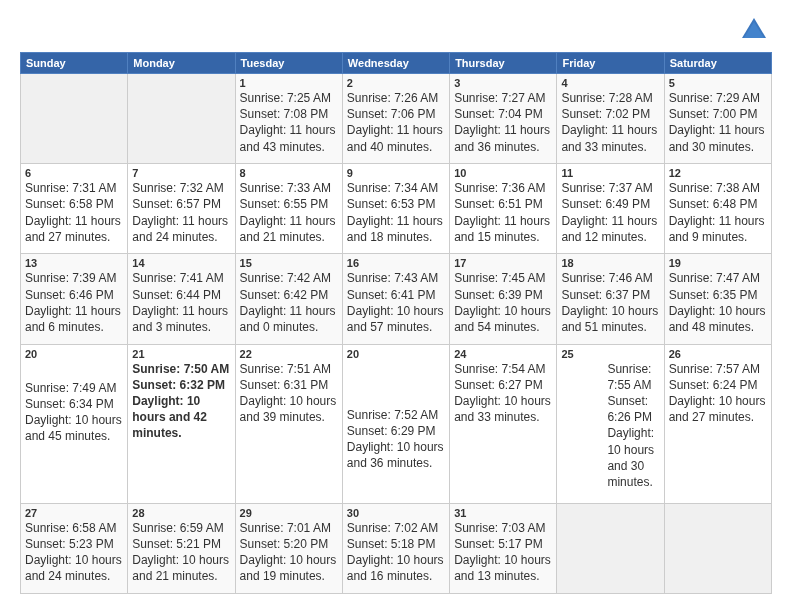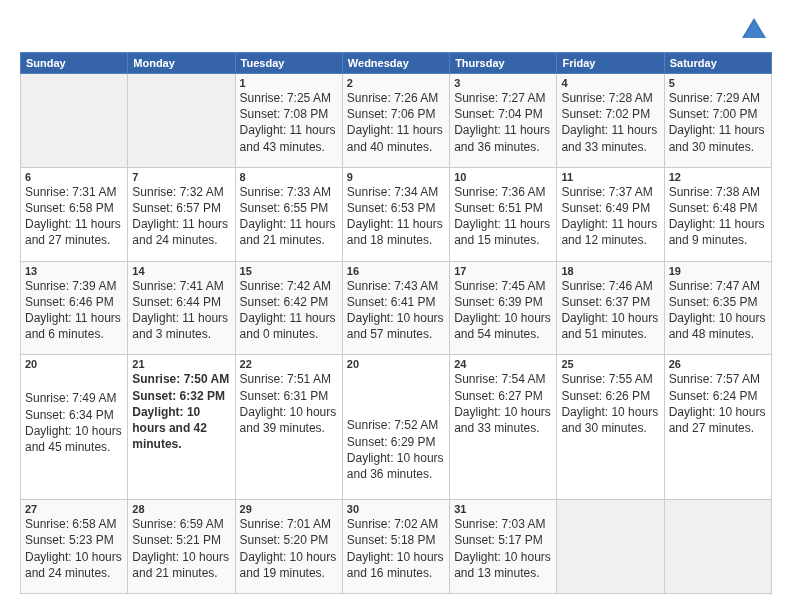--- a/index.html
+++ b/index.html
@@ -286,21 +286,21 @@
 Daylight: 10 hours and 36 minutes.</div>
           </td>
           <td>
             <div class="day-number">24</div>
             <div class="day-info" style="white-space: pre-line;">Sunrise: 7:54 AM
 Sunset: 6:27 PM
 Daylight: 10 hours and 33 minutes.</div>
           </td>
           <td>
             <div class="day-number">25</div>
-            <div class="day-info" style="white-space: pre-line;">Sunrise: 7:55 AM
+            <div class="day-info" style="white-space: pre-line; margin-left: 46px;">Sunrise: 7:55 AM
 Sunset: 6:26 PM
 Daylight: 10 hours and 30 minutes.</div>
           </td>
           <td>
             <div class="day-number">26</div>
             <div class="day-info" style="white-space: pre-line;">Sunrise: 7:57 AM
 Sunset: 6:24 PM
 Daylight: 10 hours and 27 minutes.</div>
           </td>
         </tr>

